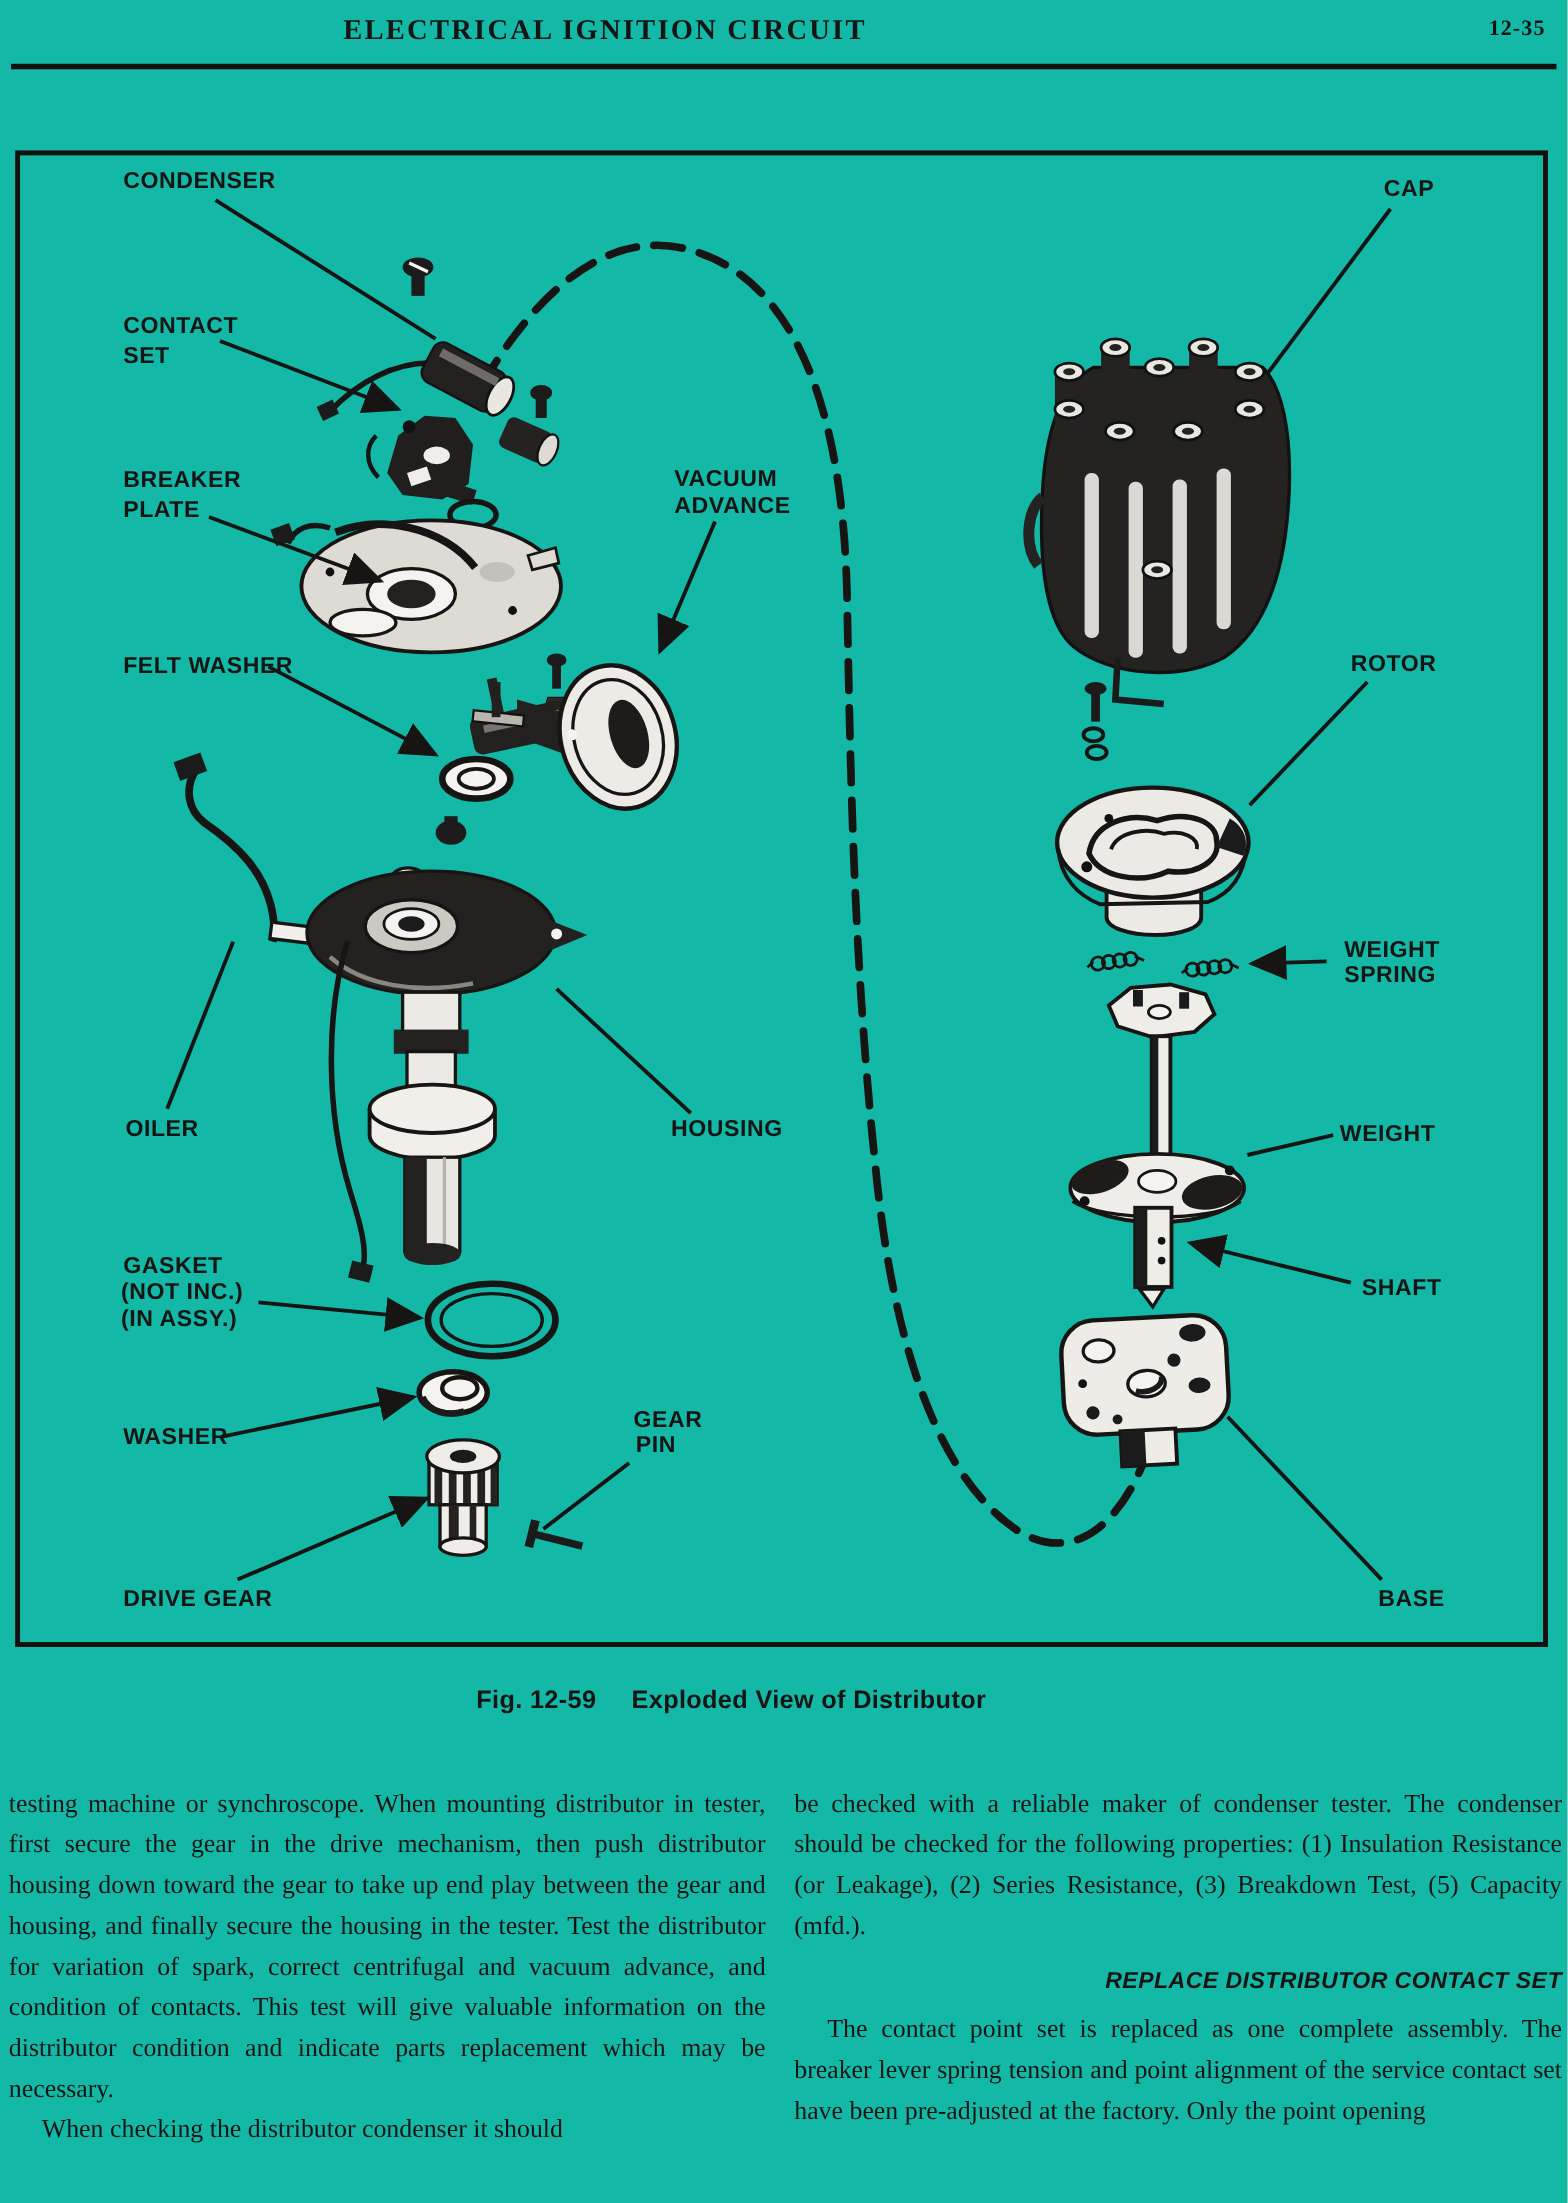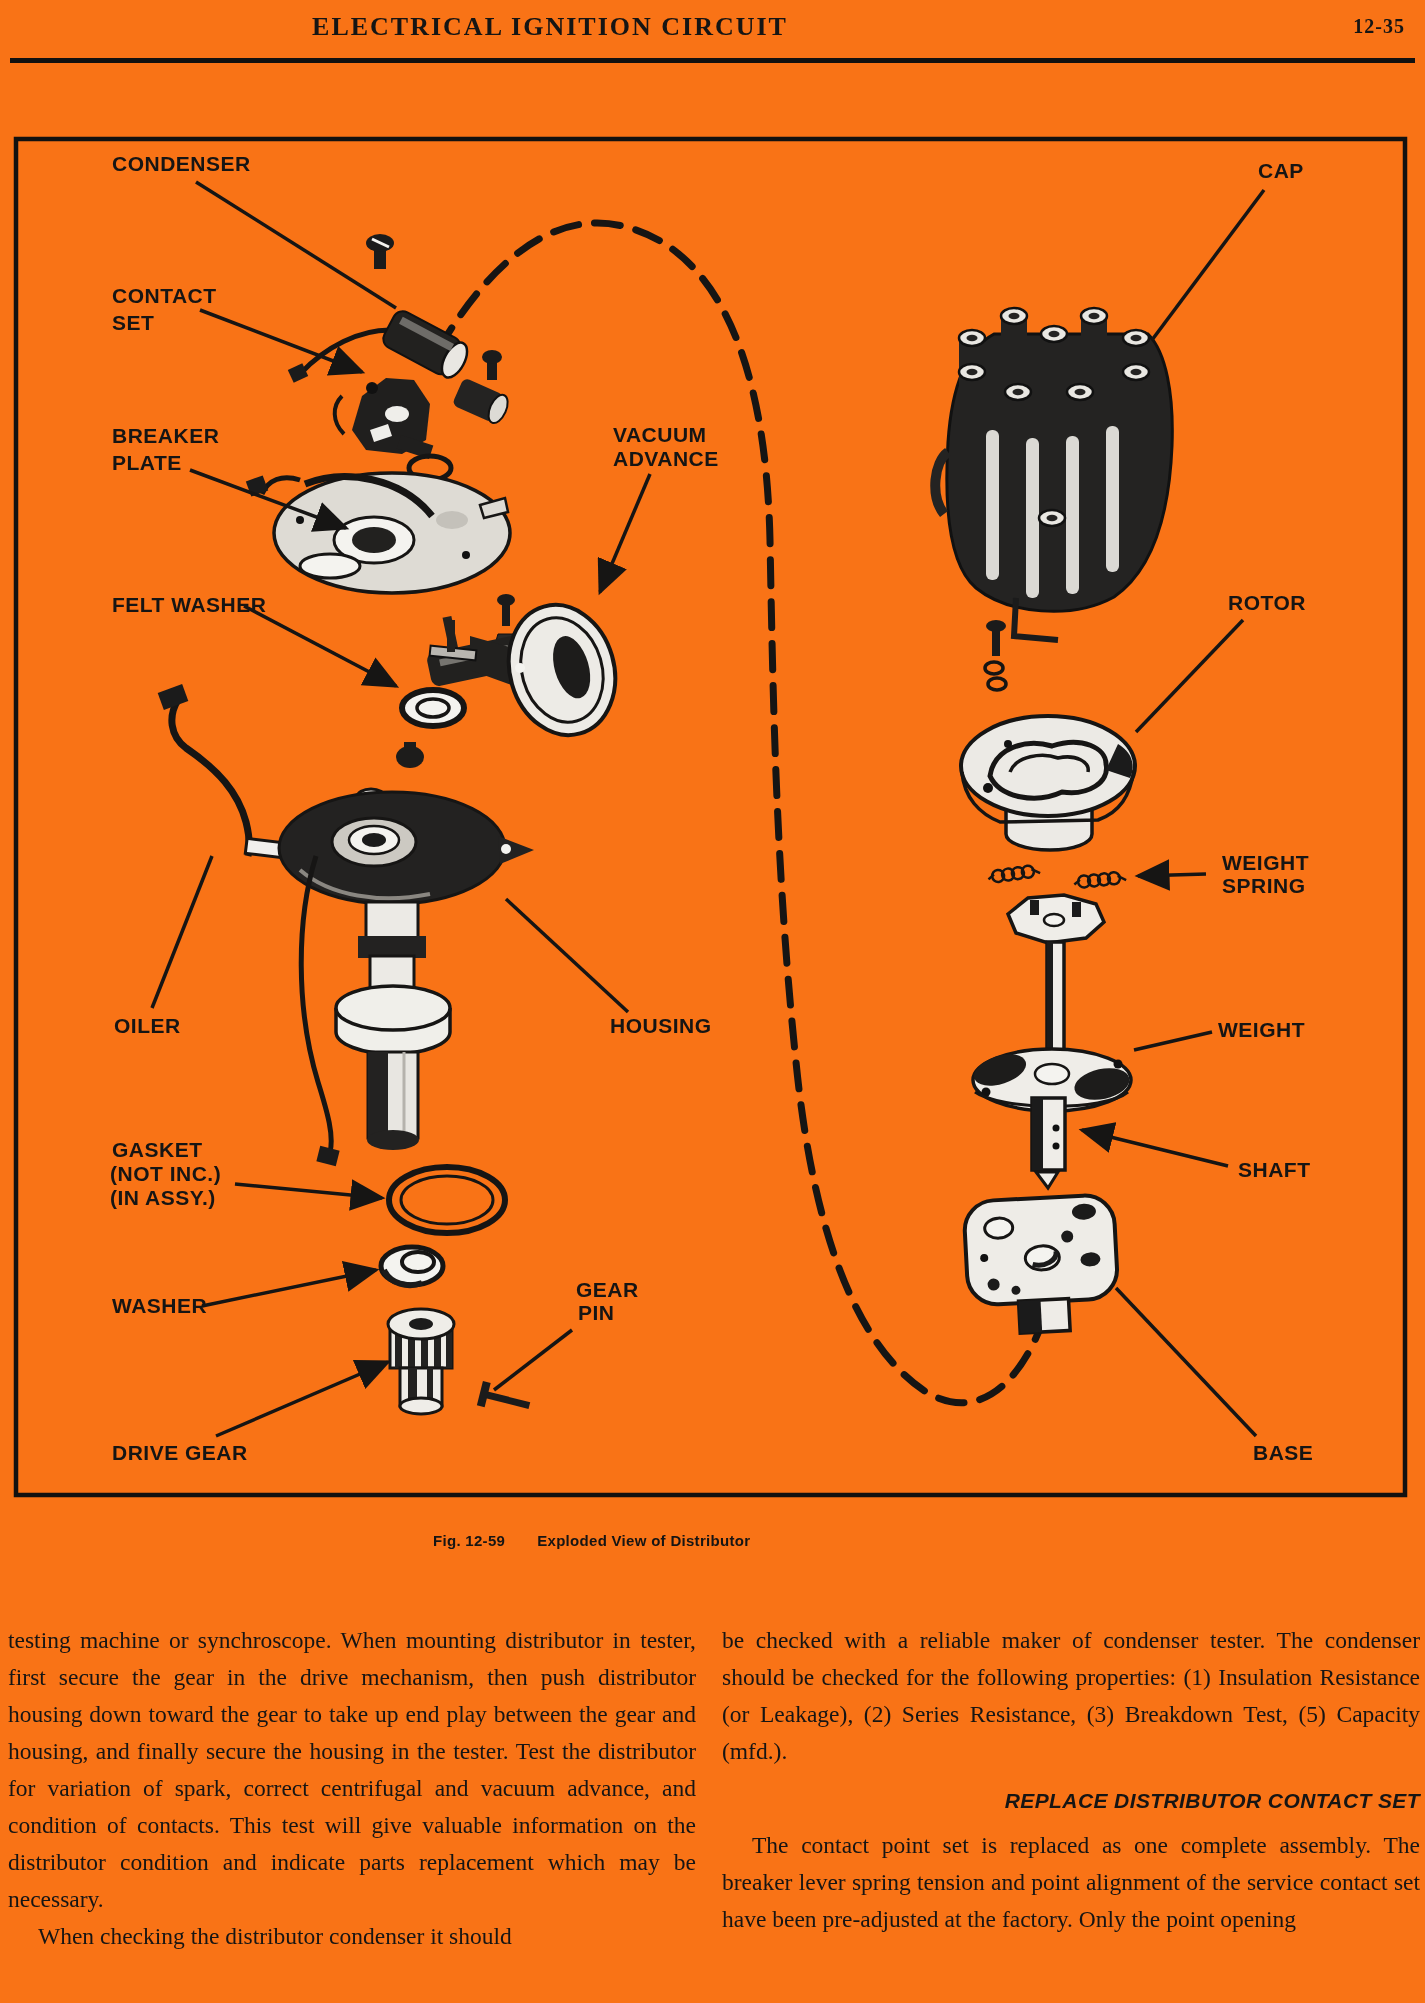--- a/index.html
+++ b/index.html
@@ -1,30 +1,30 @@
 <!DOCTYPE html>
 <html><head>
 <meta charset="utf-8">
 <style>
   html,body{margin:0;padding:0;background:#e8e7e3;}
-  #page{position:relative;width:1425px;height:2003px;background:#f97316;overflow:hidden;
+  #page{position:relative;width:1425px;height:2003px;background:#14b8a6;overflow:hidden;
         font-family:"Liberation Serif",serif;color:#161514;}
   
   #hdr-title{position:absolute;top:12px;left:550px;transform:translateX(-50%);
     font-family:"Liberation Serif",serif;font-weight:bold;font-size:26px;letter-spacing:2px;white-space:nowrap;}
   #hdr-page{position:absolute;top:15px;right:20px;font-size:20px;font-weight:bold;letter-spacing:1px;}
   #hdr-rule{position:absolute;top:58px;left:10px;width:1405px;height:5px;background:#121110;}
   
   #fig-svg{position:absolute;top:0;left:0;}
   svg text{font-family:"Liberation Sans",sans-serif;font-weight:bold;font-size:21px;
     fill:#161514;letter-spacing:.5px;}
   svg .ln{stroke:#161514;stroke-width:3.5;fill:none;}
   
   #caption{position:absolute;top:1532px;left:433px;display:flex;gap:32px;
-    font-family:"Liberation Sans",sans-serif;font-weight:bold;font-size:15px;letter-spacing:.3px;align-items:center;}
+    font-family:"Liberation Sans",sans-serif;font-weight:bold;font-size:23px;letter-spacing:.3px;align-items:center;}
   
   .col{position:absolute;top:1622px;font-size:23.5px;line-height:37px;text-align:justify;}
   #col-left{left:8px;width:688px;}
   #col-right{left:722px;width:698px;}
   .col p{margin:0;}
   .p-indent{text-indent:30px;}
   #col-left .p-indent{}
   .sec-head{font-family:"Liberation Sans",sans-serif;font-style:italic;font-weight:bold;
     font-size:21px;letter-spacing:.4px;margin:12px 0 8px 0;text-align:right;}
 </style>

